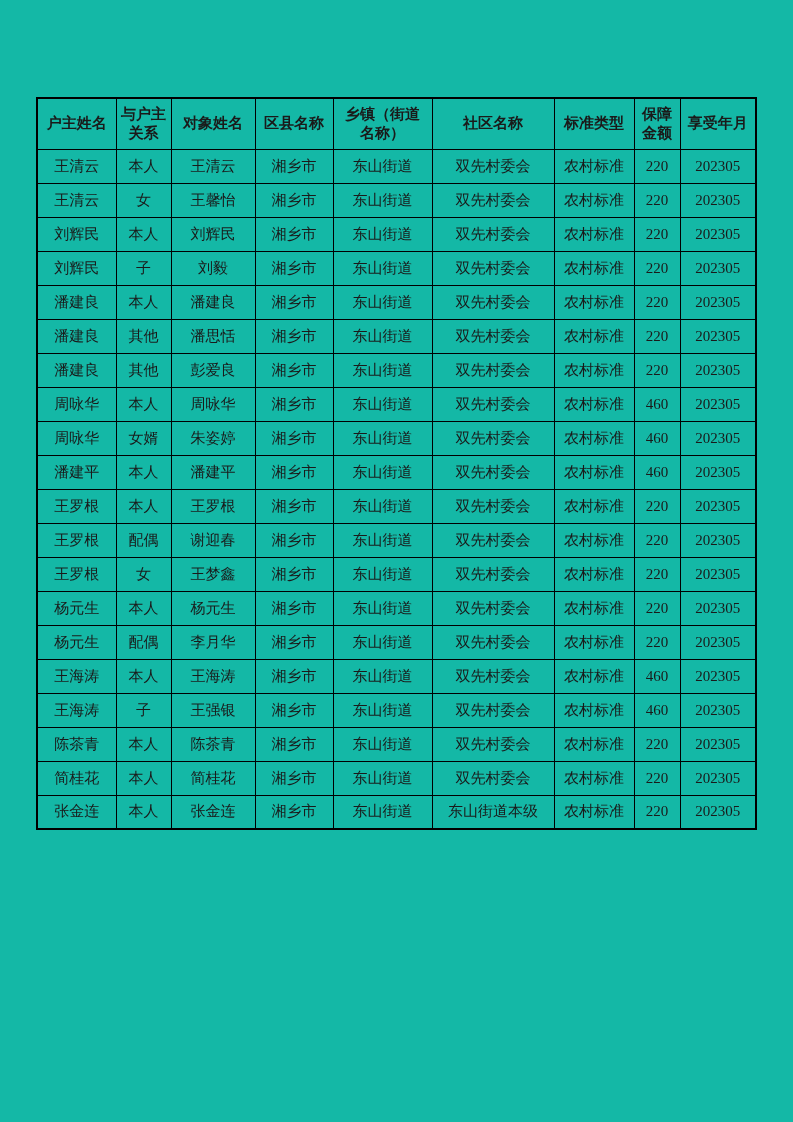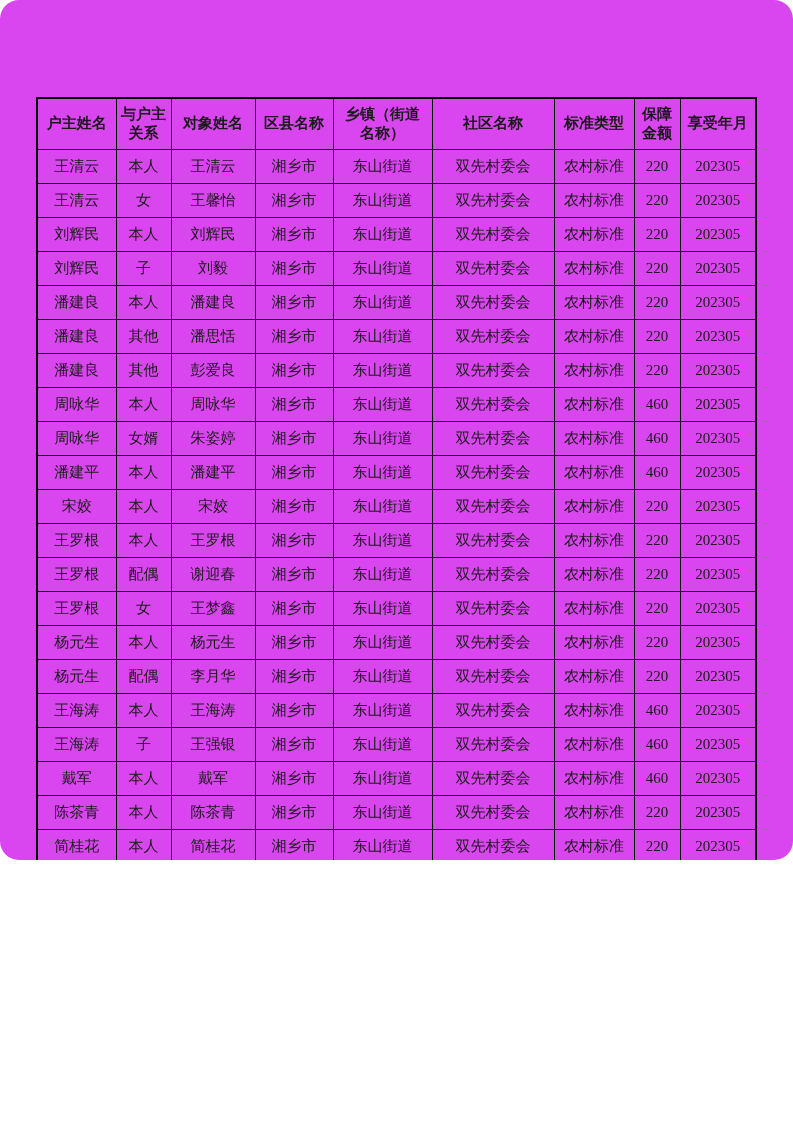--- a/index.html
+++ b/index.html
@@ -5,24 +5,23 @@
   * { box-sizing: border-box; margin: 0; padding: 0; }
   html, body {
     width: 793px;
     height: 1122px;
     background: #ffffff;
     font-family: "Liberation Serif", "DejaVu Serif", serif;
   }
   .page {
     position: relative;
     width: 793px;
-    height: 860px;
-    background: #d946ef;
+    height: 1122px;
+    background: #14b8a6;
     overflow: hidden;
-    border-radius: 19px;
   }
   table.benefit-table {
     position: absolute;
     left: 36px;
     top: 97px;
     width: 719px;
     border-collapse: collapse;
     table-layout: fixed;
     border: 2px solid #000000;
     color: #1a1a1a;
@@ -184,31 +183,20 @@
           <td>本人</td>
           <td>潘建平</td>
           <td>湘乡市</td>
           <td>东山街道</td>
           <td>双先村委会</td>
           <td>农村标准</td>
           <td>460</td>
           <td>202305</td>
         </tr>
         <tr>
-          <td>宋姣</td>
-          <td>本人</td>
-          <td>宋姣</td>
-          <td>湘乡市</td>
-          <td>东山街道</td>
-          <td>双先村委会</td>
-          <td>农村标准</td>
-          <td>220</td>
-          <td>202305</td>
-        </tr>
-        <tr>
           <td>王罗根</td>
           <td>本人</td>
           <td>王罗根</td>
           <td>湘乡市</td>
           <td>东山街道</td>
           <td>双先村委会</td>
           <td>农村标准</td>
           <td>220</td>
           <td>202305</td>
         </tr>
@@ -264,31 +252,20 @@
           <td>东山街道</td>
           <td>双先村委会</td>
           <td>农村标准</td>
           <td>460</td>
           <td>202305</td>
         </tr>
         <tr>
           <td>王海涛</td>
           <td>子</td>
           <td>王强银</td>
-          <td>湘乡市</td>
-          <td>东山街道</td>
-          <td>双先村委会</td>
-          <td>农村标准</td>
-          <td>460</td>
-          <td>202305</td>
-        </tr>
-        <tr>
-          <td>戴军</td>
-          <td>本人</td>
-          <td>戴军</td>
           <td>湘乡市</td>
           <td>东山街道</td>
           <td>双先村委会</td>
           <td>农村标准</td>
           <td>460</td>
           <td>202305</td>
         </tr>
         <tr>
           <td>陈茶青</td>
           <td>本人</td>

